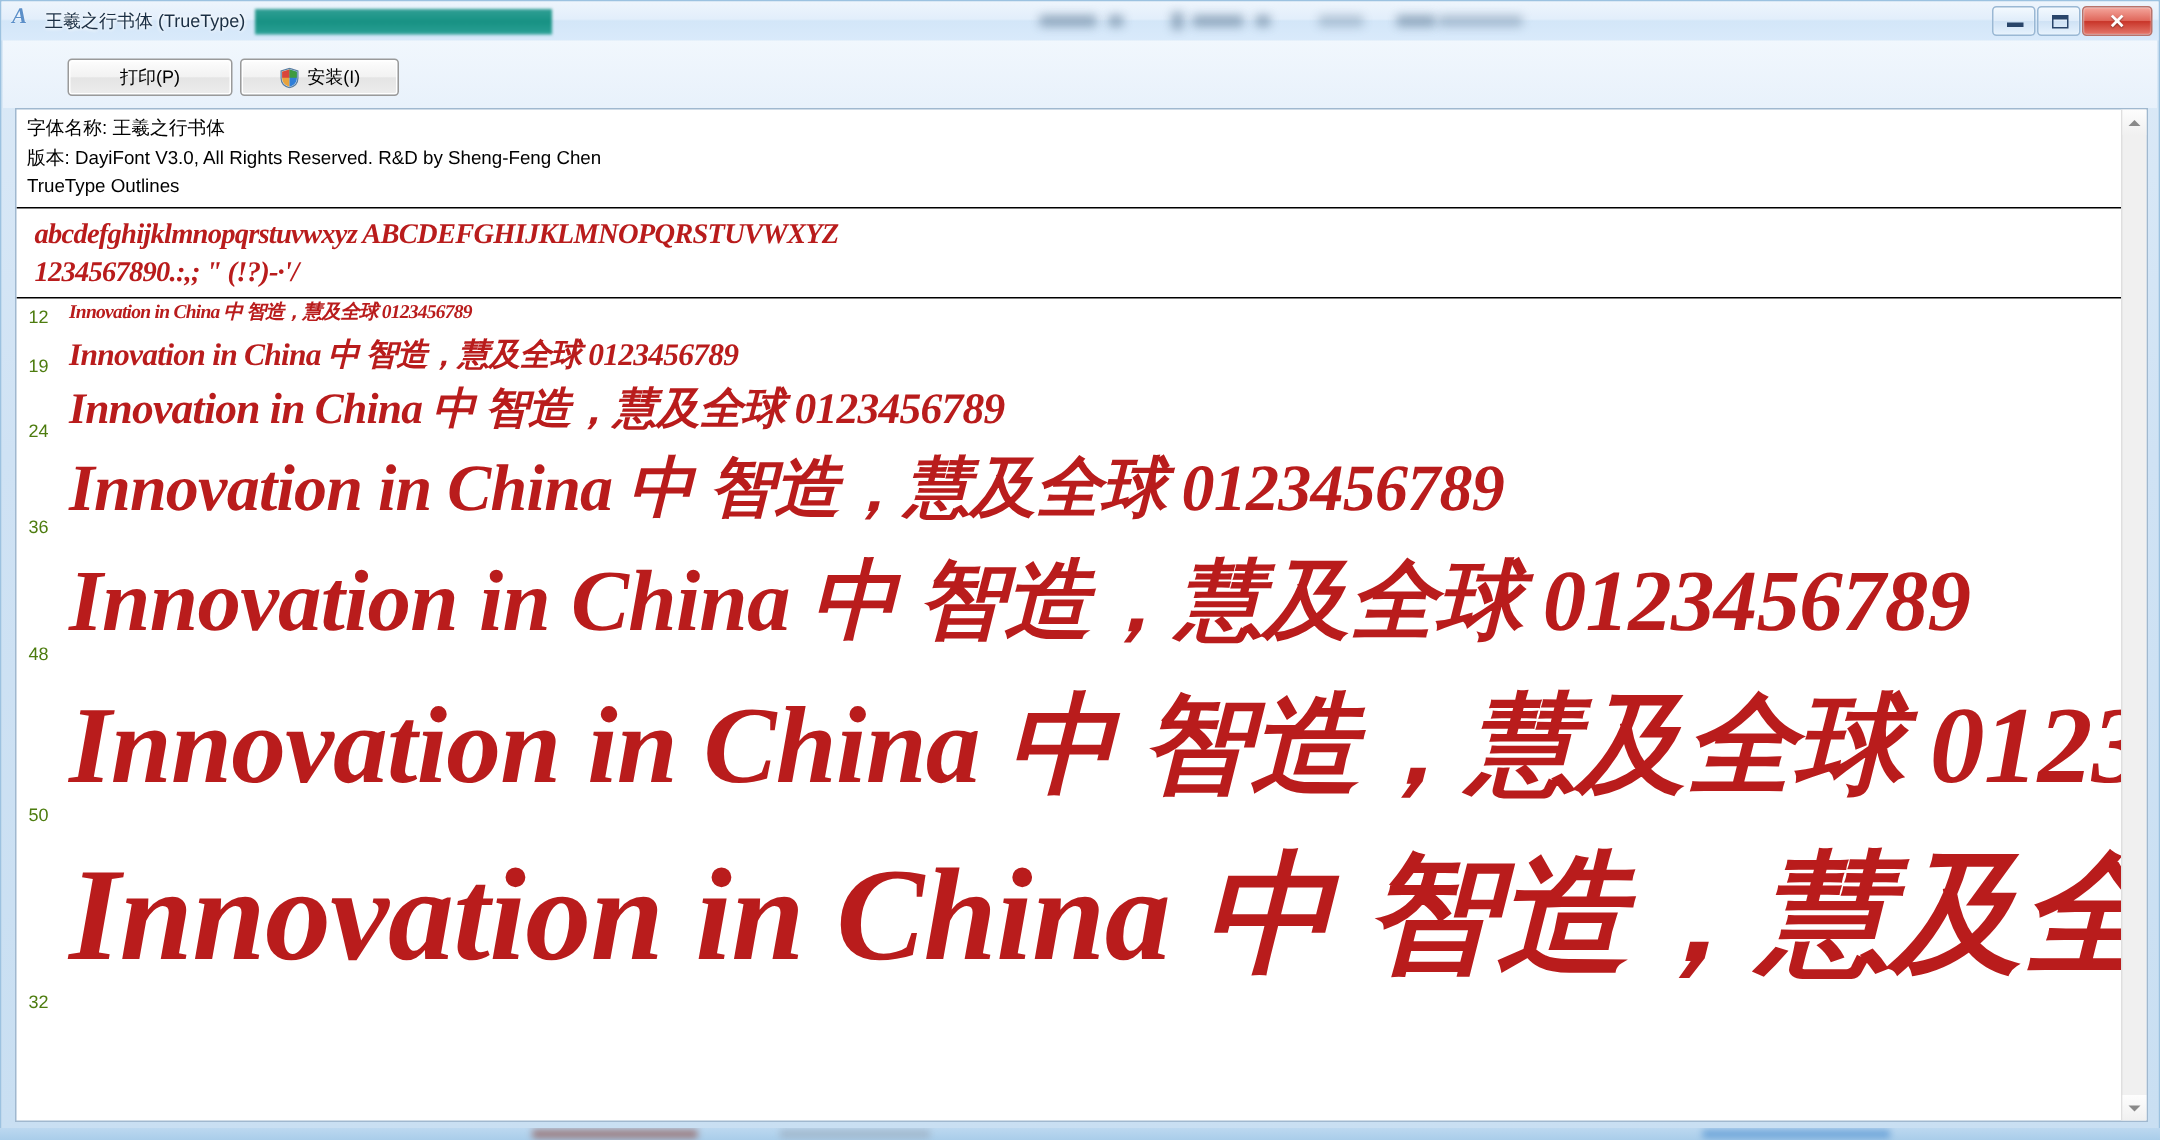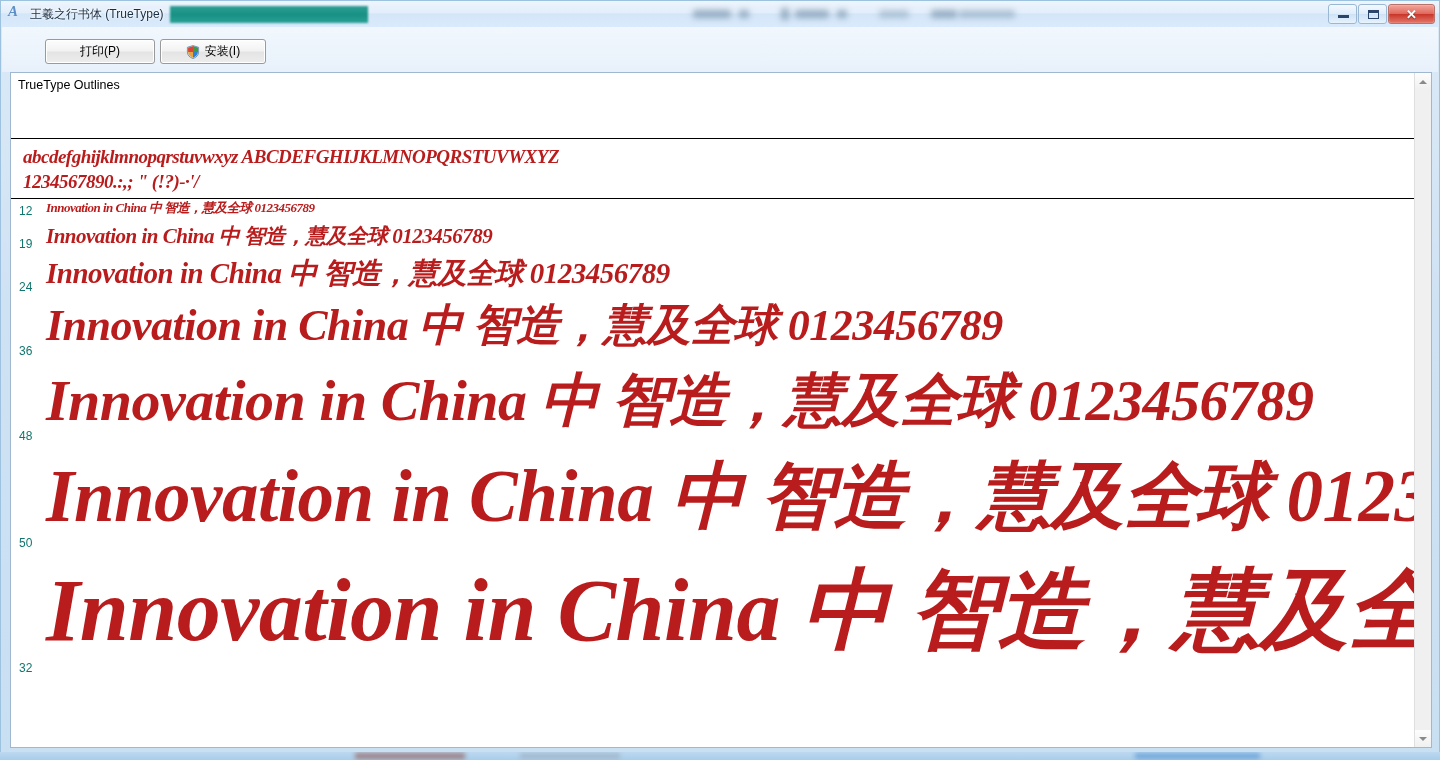--- a/index.html
+++ b/index.html
@@ -255,21 +255,21 @@
     white-space: nowrap;
     overflow: hidden;
   }
   .ssize {
     position: absolute;
     left: 8px;
     font-size: 12px;
     font-family: "Liberation Sans", sans-serif;
     font-style: normal;
     font-weight: normal;
-    color: #0f766e;
+    color: #4d7c0f;
     letter-spacing: 0;
   }
   .stext {
     position: absolute;
     left: 35px;
     white-space: nowrap;
   }
 
   
   .vscroll {
@@ -369,20 +369,22 @@
         </span>
         <span>安装(I)</span>
       </div>
     </div>
 
     <div class="pane">
 
       <div class="pane-inner">
 
         <div class="meta">
+          <div>字体名称: 王羲之行书体</div>
+          <div>版本: DayiFont V3.0, All Rights Reserved. R&amp;D by Sheng-Feng Chen</div>
           <div>TrueType Outlines</div>
         </div>
 
         <div class="rule r1"></div>
 
         <div class="script alphabet alpha1">abcdefghijklmnopqrstuvwxyz ABCDEFGHIJKLMNOPQRSTUVWXYZ</div>
         <div class="script alphabet alpha2">1234567890.:,; " (!?)-·'/</div>
 
         <div class="rule r2"></div>
 

